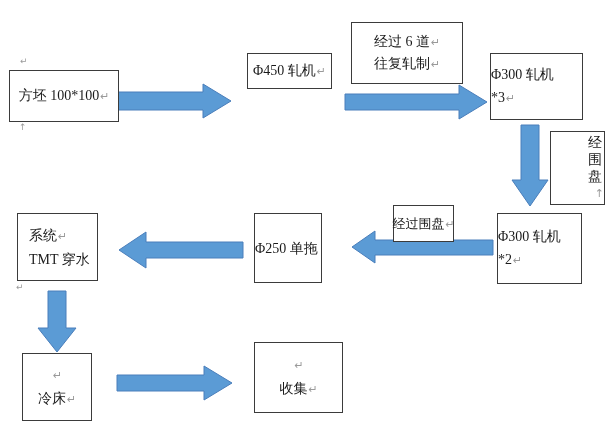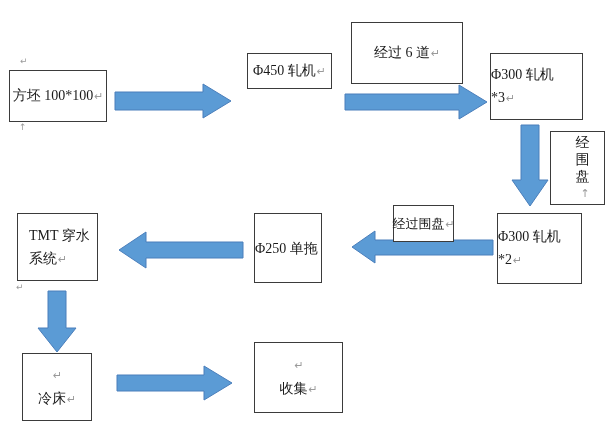--- a/index.html
+++ b/index.html
@@ -43,21 +43,21 @@
     font-family: "DejaVu Sans", sans-serif;
     margin-left: 1px;
   }
   .spread {
     width: 100%;
     box-sizing: border-box;
     padding-right: 9px;
     text-align: justify;
     text-align-last: justify;
   }
-  .vert-box { padding-left: 12px; align-items: center; line-height: 17px; }
+  .vert-box { padding-left: 12px; align-items: flex-end; line-height: 17px; }
   .vert-chars {
     display: inline-block;
     width: 16px;
     word-break: break-all;
     white-space: normal;
     font-size: 14px;
   }
   .vert-mark {
     color: var(--mark);
     font-size: 11px;
@@ -65,21 +65,21 @@
     margin-left: 3px;
   }
   .fmt-mark {
     position: absolute;
     color: var(--mark);
     font-size: 9px;
     font-family: "DejaVu Sans", sans-serif;
     line-height: 9px;
   }
   
-  #n-billet      { left: 9px;   top: 70px;  width: 98px;  height: 52px; }
+  #n-billet      { left: 9px;   top: 70px;  width: 110px;  height: 52px; }
   #n-mill450     { left: 247px; top: 53px;  width: 85px;  height: 36px; }
   #n-passnote    { left: 351px; top: 22px;  width: 112px; height: 62px; line-height: 21px; }
   #n-mill300a    { left: 490px; top: 53px;  width: 93px;  height: 67px; }
   #n-coilvert    { left: 550px; top: 131px; width: 55px;  height: 74px; }
   #n-mill300b    { left: 497px; top: 213px; width: 85px;  height: 71px; }
   #n-coilnote    { left: 393px; top: 189px; width: 61px;  height: 37px; font-size: 13px; margin-top: 16px; }
   #n-mill250     { left: 254px; top: 213px; width: 68px;  height: 70px; }
   #n-tmt         { left: 17px;  top: 213px; width: 81px;  height: 68px; padding-left: 11px; }
   #n-coolingbed  { left: 22px;  top: 353px; width: 70px;  height: 68px; }
   #n-collect     { left: 254px; top: 342px; width: 89px;  height: 71px; }
@@ -105,20 +105,21 @@
   <div class="box center" id="n-billet">
     <span class="line"><span>方坯 100*100</span><span class="ret">↵</span></span>
   </div>
 
   <div class="box center" id="n-mill450">
     <span class="line"><span>Φ450 轧机</span><span class="ret">↵</span></span>
   </div>
 
   <div class="box center" id="n-passnote">
     <span class="line"><span>经过 6 道</span><span class="ret">↵</span></span>
+    <span class="line"><span>往复轧制</span><span class="ret">↵</span></span>
   </div>
 
   <div class="box left" id="n-mill300a">
     <span class="line">Φ300 轧机</span>
     <span class="line"><span>*3</span><span class="ret">↵</span></span>
   </div>
 
   <div class="box vert-box" id="n-coilvert">
     <span class="vert-chars">经围盘</span>
     <span class="vert-mark">↑</span>
@@ -131,22 +132,22 @@
 
   <div class="box center" id="n-coilnote">
     <span class="line"><span>经过围盘</span><span class="ret">↵</span></span>
   </div>
 
   <div class="box left" id="n-mill250">
     <span class="line">Φ250 单拖</span>
   </div>
 
   <div class="box" id="n-tmt">
+    <span class="line"><span>系统</span><span class="ret">↵</span></span>
     <span class="line spread">TMT 穿水</span>
-    <span class="line"><span>系统</span><span class="ret">↵</span></span>
   </div>
 
   <div class="box center" id="n-coolingbed">
     <span class="line ret">↵</span>
     <span class="line"><span>冷床</span><span class="ret">↵</span></span>
   </div>
 
   <div class="box center" id="n-collect">
     <span class="line ret">↵</span>
     <span class="line"><span>收集</span><span class="ret">↵</span></span>

